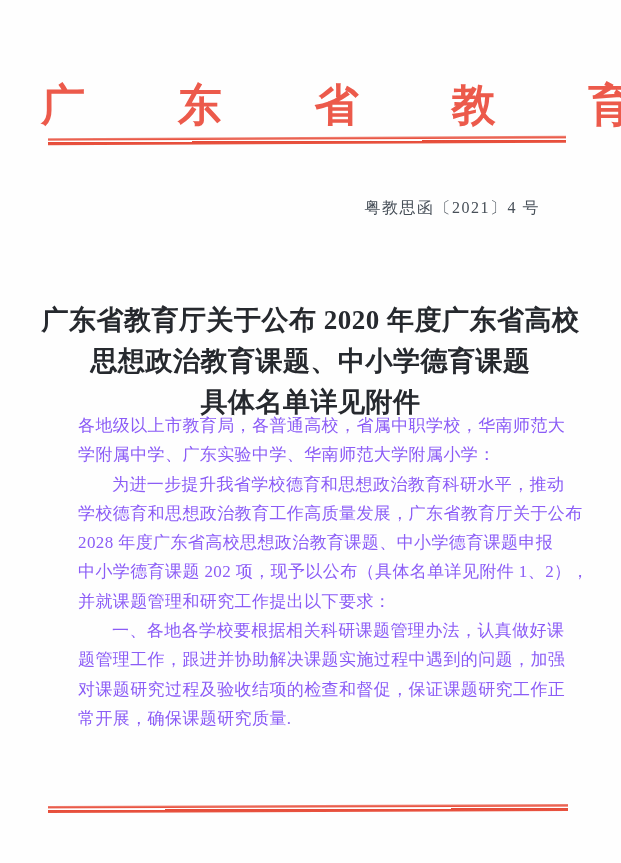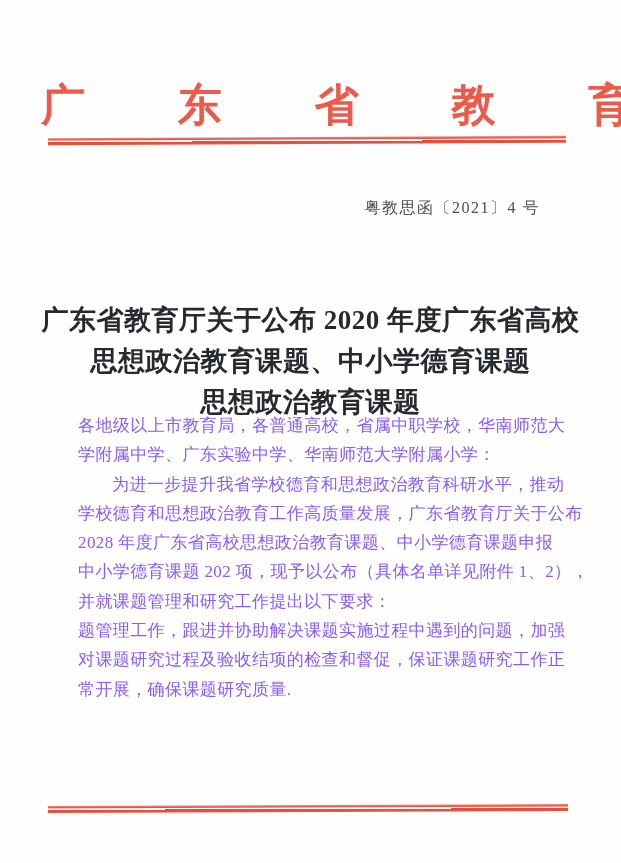--- a/index.html
+++ b/index.html
@@ -102,31 +102,32 @@
 
   <div class="letterhead">广 东 省 教 育 厅</div>
 
   <div class="red-rule top"></div>
 
   <div class="doc-number">粤教思函〔2021〕4 号</div>
 
   <div class="title-block">
     <div class="title-line">广东省教育厅关于公布 2020 年度广东省高校</div>
     <div class="title-line">思想政治教育课题、中小学德育课题</div>
-    <div class="title-line">思想政治教育课题</div>
+    <div class="title-line">具体名单详见附件</div>
   </div>
 
   <div class="body-block">
     <div class="body-line">各地级以上市教育局，各普通高校，省属中职学校，华南师范大</div>
     <div class="body-line">学附属中学、广东实验中学、华南师范大学附属小学：</div>
     <div class="body-line indent">为进一步提升我省学校德育和思想政治教育科研水平，推动</div>
     <div class="body-line">学校德育和思想政治教育工作高质量发展，广东省教育厅关于公布</div>
     <div class="body-line">2028 年度广东省高校思想政治教育课题、中小学德育课题申报</div>
     <div class="body-line">中小学德育课题 202 项，现予以公布（具体名单详见附件 1、2），</div>
     <div class="body-line">并就课题管理和研究工作提出以下要求：</div>
+    <div class="body-line indent">一、各地各学校要根据相关科研课题管理办法，认真做好课</div>
     <div class="body-line">题管理工作，跟进并协助解决课题实施过程中遇到的问题，加强</div>
     <div class="body-line">对课题研究过程及验收结项的检查和督促，保证课题研究工作正</div>
     <div class="body-line">常开展，确保课题研究质量.</div>
   </div>
 
   <div class="red-rule bottom"></div>
 
 </div>
 
 </body></html>

